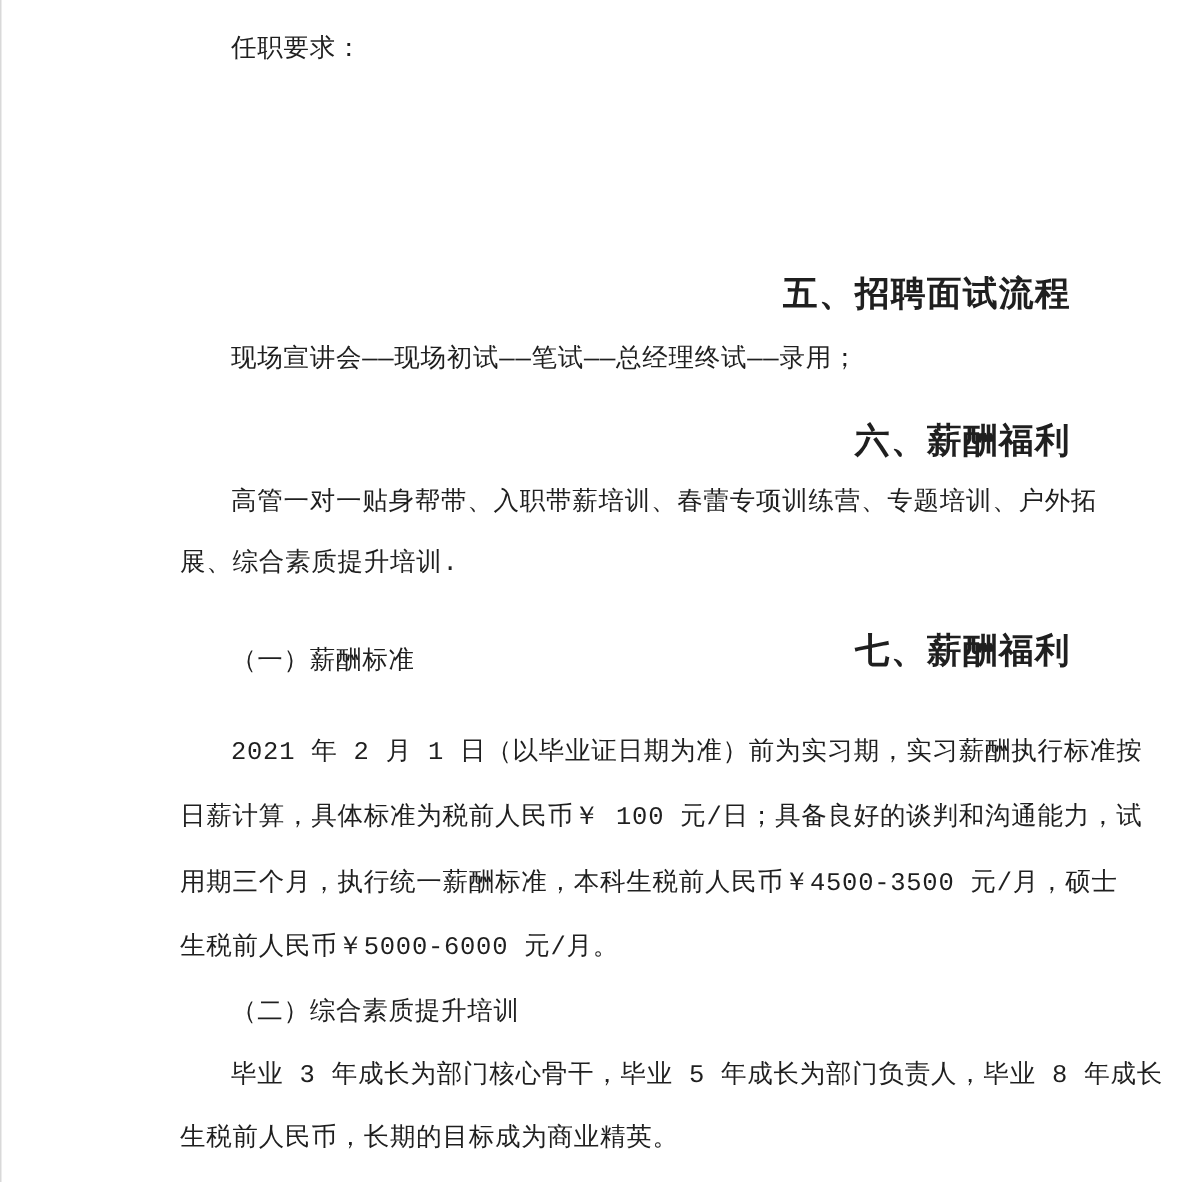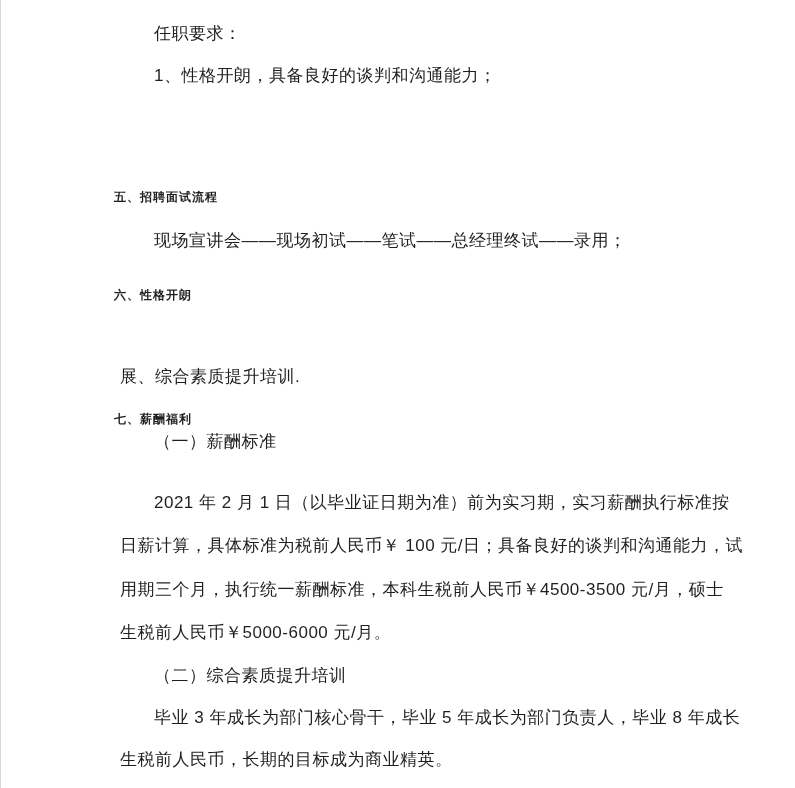--- a/index.html
+++ b/index.html
@@ -6,21 +6,21 @@
     margin: 0;
     padding: 0;
     background: #ffffff;
   }
   #page {
     position: relative;
     width: 795px;
     height: 788px;
     background: #ffffff;
     overflow: hidden;
-    font-family: Liberation Sans, sans-serif;
+    font-family: Liberation Mono, monospace;
     color: #1f1f1f;
   }
   .edge-line {
     position: absolute;
     left: 0;
     top: 0;
     width: 1px;
     height: 788px;
     background: #d9d9d9;
   }
@@ -31,43 +31,44 @@
     font-size: 17px;
     line-height: 24px;
     white-space: nowrap;
     letter-spacing: 0.5px;
   }
   .ind {
     text-indent: 34px;
   }
   .heading {
     left: 114px;
-    font-size: 12px;
+    font-size: 23px;
     font-weight: bold;
     letter-spacing: 1px;
+    text-align: right;
   }
 </style>
 </head>
 <body>
 
 <div id="page">
   <div class="edge-line"></div>
 
   <div class="line ind" style="top:22px">任职要求：</div>
-  <div class="line ind" style="top:64px">1、性格开朗，具备良好的谈判和沟通能力；</div>
 
   <div class="line heading" style="top:185px">五、招聘面试流程</div>
 
   <div class="line ind" style="top:229px">现场宣讲会——现场初试——笔试——总经理终试——录用；</div>
 
-  <div class="line heading" style="top:283px">六、性格开朗</div>
+  <div class="line heading" style="top:283px">六、薪酬福利</div>
 
+  <div class="line ind" style="top:324px">高管一对一贴身帮带、入职带薪培训、春蕾专项训练营、专题培训、户外拓</div>
   <div class="line" style="top:365px">展、综合素质提升培训.</div>
 
-  <div class="line heading" style="top:407px">七、薪酬福利</div>
+  <div class="line heading" style="top:423px">七、薪酬福利</div>
 
   <div class="line ind" style="top:430px">（一）薪酬标准</div>
   <div class="line ind" style="top:491px">2021 年 2 月 1 日（以毕业证日期为准）前为实习期，实习薪酬执行标准按</div>
   <div class="line" style="top:534px">日薪计算，具体标准为税前人民币￥ 100 元/日；具备良好的谈判和沟通能力，试</div>
   <div class="line" style="top:578px">用期三个月，执行统一薪酬标准，本科生税前人民币￥4500-3500 元/月，硕士</div>
   <div class="line" style="top:621px">生税前人民币￥5000-6000 元/月。</div>
   <div class="line ind" style="top:664px">（二）综合素质提升培训</div>
   <div class="line ind" style="top:706px">毕业 3 年成长为部门核心骨干，毕业 5 年成长为部门负责人，毕业 8 年成长</div>
   <div class="line" style="top:748px">生税前人民币，长期的目标成为商业精英。</div>
 </div>

